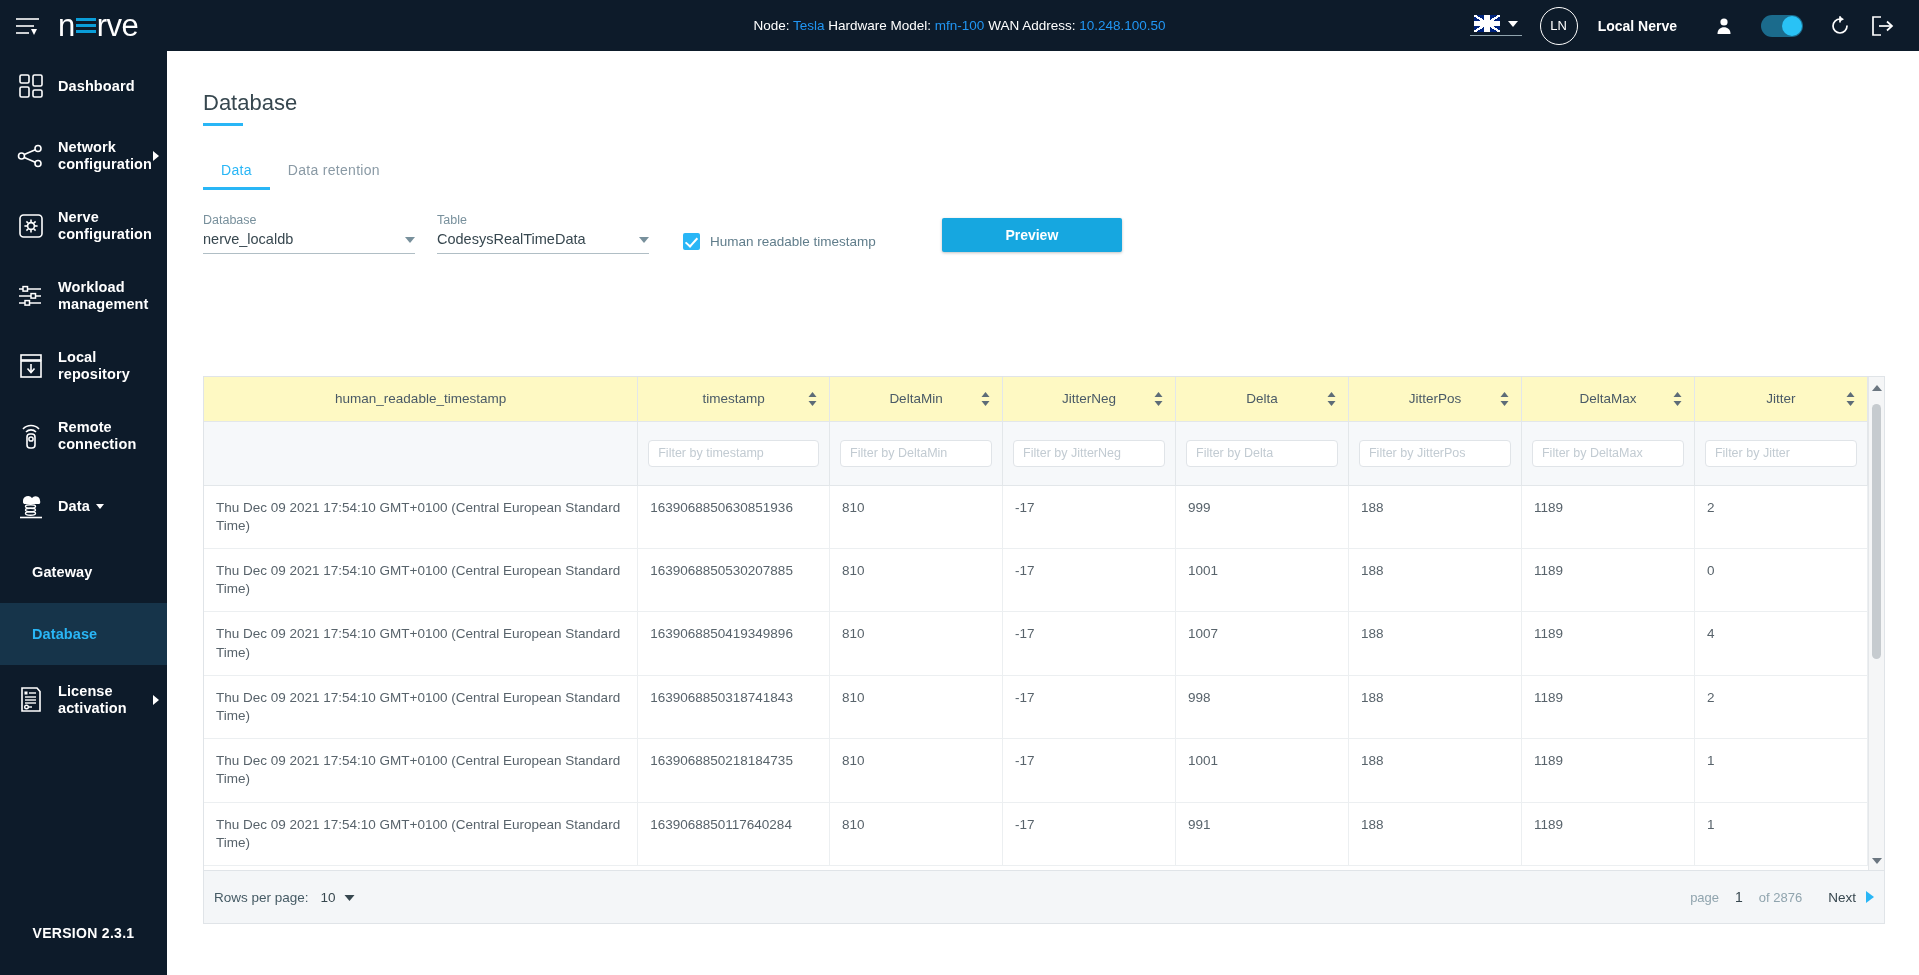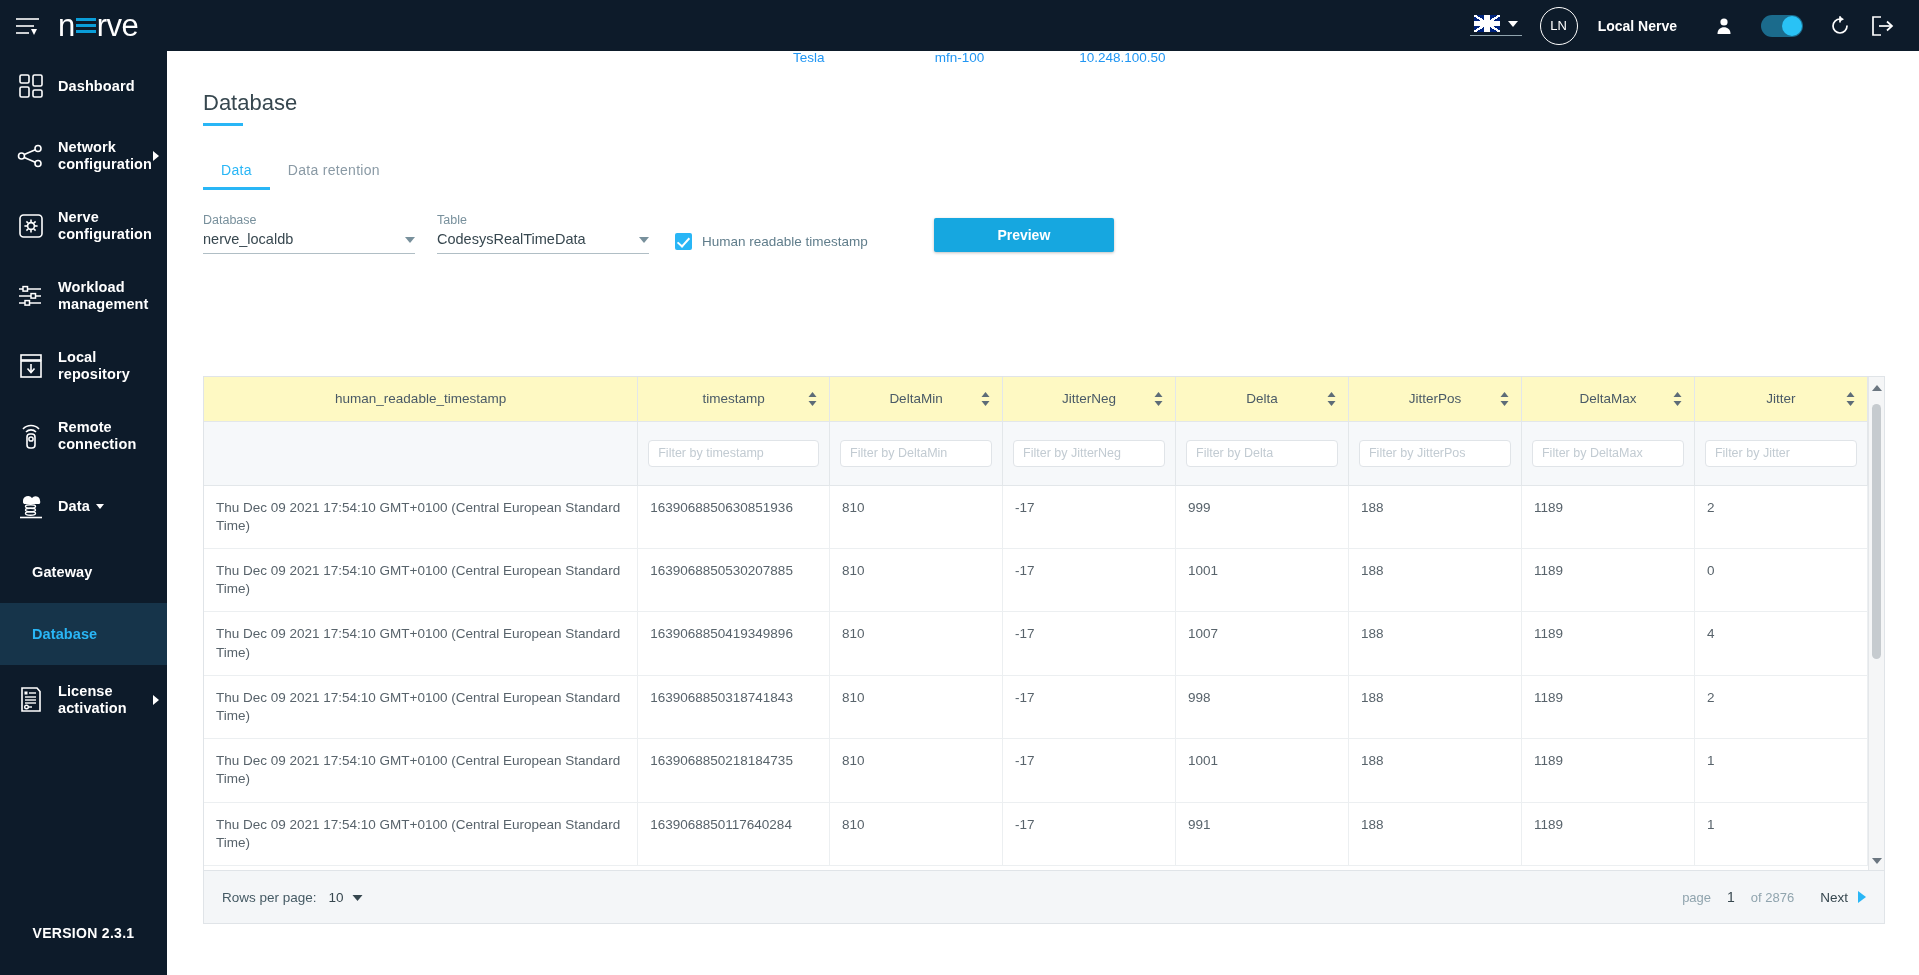--- a/index.html
+++ b/index.html
@@ -39,21 +39,20 @@
   }
   .logo-e i:nth-child(1) { top: 2px; }
   .logo-e i:nth-child(2) { top: 8px; }
   .logo-e i:nth-child(3) { top: 14px; }
 
   #nodeinfo {
     position: absolute; left: 0; right: 0; top: 0;
     height: 51px; line-height: 51px;
     text-align: center; font-size: 13.5px; color: #ffffff;
     pointer-events: none;
-    margin-top: 32px;
   }
   #nodeinfo .hl { color: #2196f3; }
 
   #topright {
     position: absolute; right: 0; top: 0; height: 51px;
     display: flex; align-items: center; gap: 0;
   }
   #lang-select {
     display: flex; align-items: center; gap: 8px;
     border-bottom: 1px solid #90a4ae;
@@ -198,21 +197,21 @@
     display: flex; align-items: flex-end; justify-content: space-between;
     padding-bottom: 6px; cursor: pointer;
   }
   .field-value { font-size: 14.5px; color: #37474f; }
   .sel-caret {
     width: 0; height: 0;
     border-left: 5px solid transparent; border-right: 5px solid transparent;
     border-top: 6px solid #78909c; margin-bottom: 4px;
   }
   #checkbox-wrap {
-    display: flex; align-items: center; margin-left: 4px; margin-bottom: 4px;
+    display: flex; align-items: center; margin-left: 12px; margin-bottom: 4px;
     cursor: pointer;
     text-align: center;
   }
   .cbox {
     width: 17px; height: 17px; border-radius: 2px;
     background: #29b6f6; position: relative; flex: none; margin-right: 10px;
   }
   .cbox::after {
     content: ""; position: absolute; left: 5px; top: 2px;
     width: 5px; height: 10px; border: solid #ffffff;
@@ -290,21 +289,21 @@
     border-left: 5px solid transparent; border-right: 5px solid transparent;
     border-top: 6px solid #6b7680;
   }
 
   
   #table-footer {
     position: absolute; left: 36px; top: 820px;
     width: 1682px; height: 53px;
     background: #f4f6f8; border: 1px solid #e0e4e8; border-top: none;
     display: flex; align-items: center; justify-content: space-between;
-    padding: 0 18px;
+    padding: 0 10px;
   }
   #rpp { display: flex; align-items: center; }
   #rpp .rpp-label { font-size: 13.5px; color: #455a64; margin-right: 12px; }
   #rpp-select {
     display: flex; align-items: center; cursor: pointer;
   }
   #rpp-select .rpp-value { font-size: 13.5px; color: #37474f; margin-right: 8px; }
   #pager { display: flex; align-items: center; }
   #pager .pg-label { font-size: 13px; color: #90a4ae; margin-right: 16px; }
   #pager .pg-num { font-size: 14px; color: #37474f; margin-right: 16px; }

